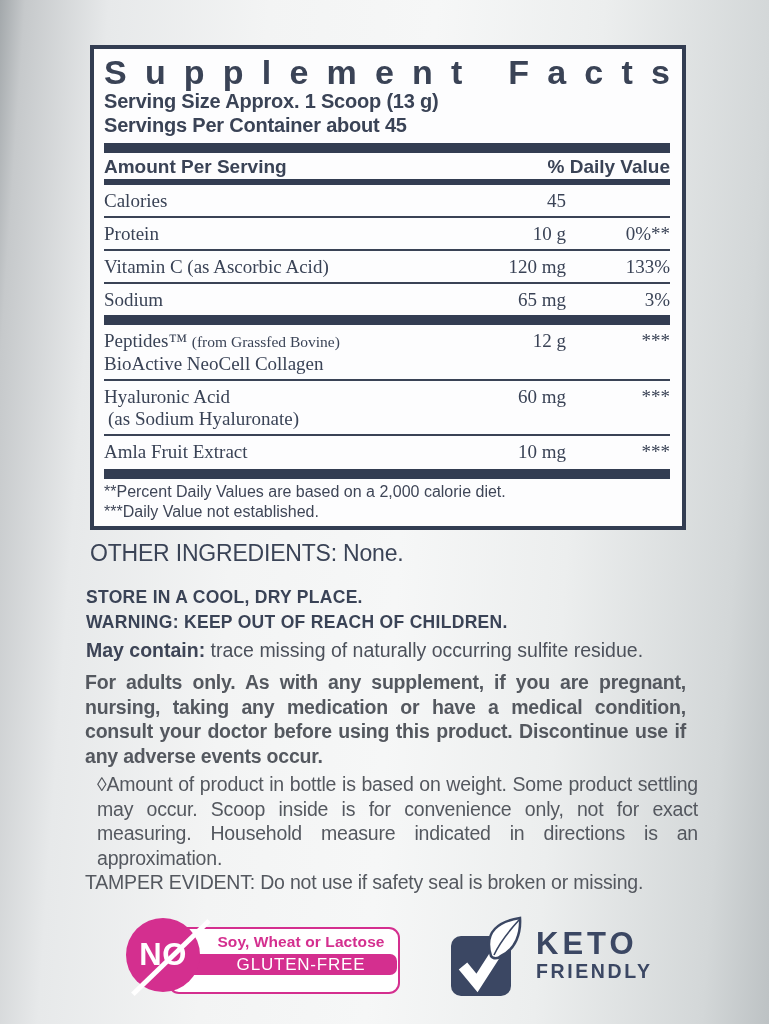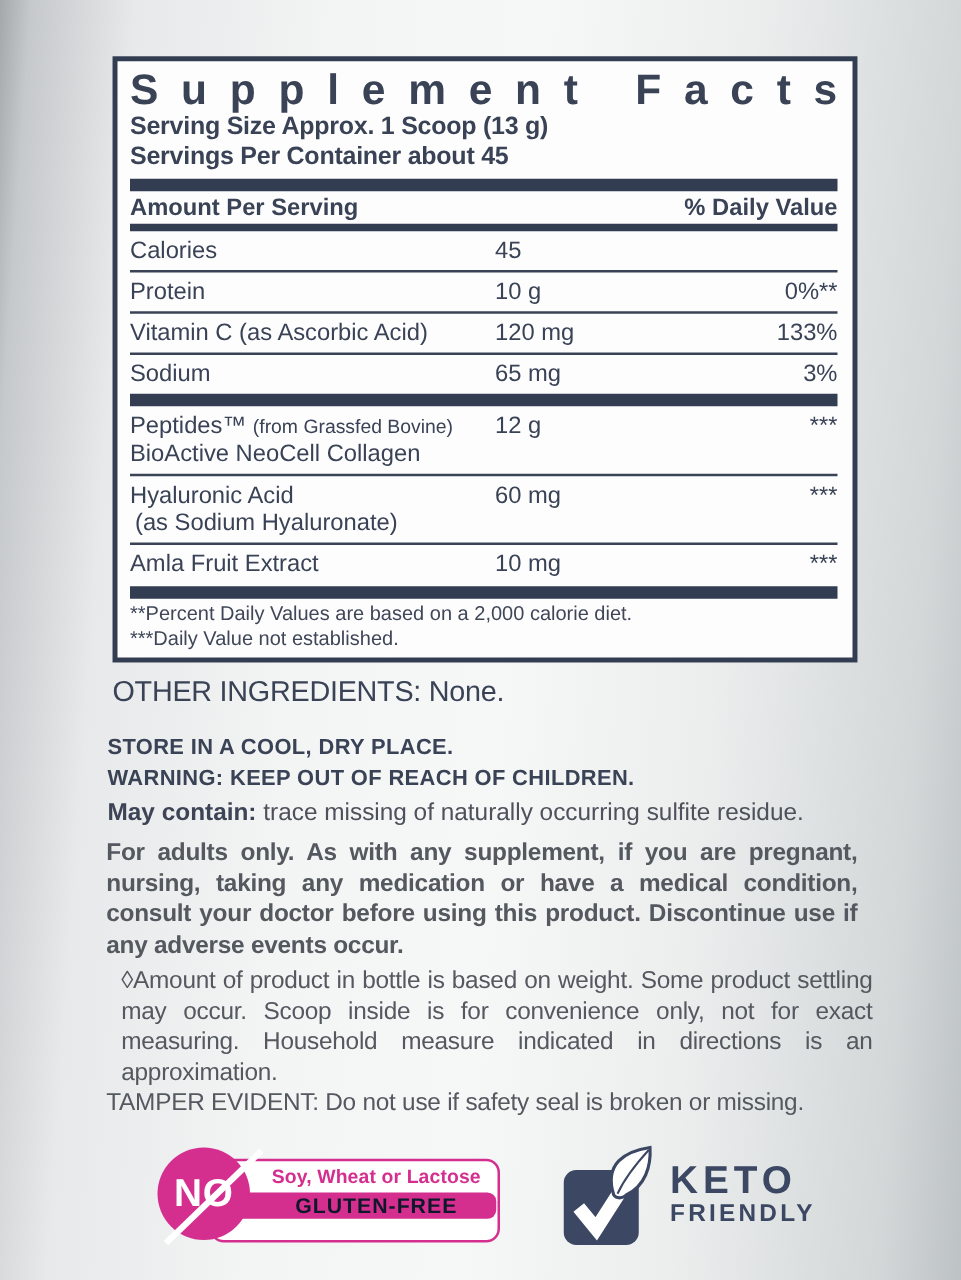--- a/index.html
+++ b/index.html
@@ -27,23 +27,23 @@
   .bar{background:#333d52;}
   .bar-thick{height:10px;}
   .bar-med{height:6px;}
   .bar-top{margin-top:6px;}
   .sf-header{
     display:grid;grid-template-columns:1fr auto;align-items:center;
     font-size:19px;font-weight:bold;line-height:24px;margin-top:2px;
   }
   .sf-row{
     display:grid;grid-template-columns:1fr 170px 104px;
-    font-size:19px;line-height:22px;padding:5px 0 4px 0;
-  }
-  .sf-row .amt{text-align:left;}
+    font-size:19px;line-height:22px;padding:5px 0 4px 0;font-family:Liberation Serif, serif;
+  }
+  .sf-row .amt{text-align:right;}
   .sf-row .dv{text-align:right;}
   .sf-row .sub-note{font-size:15.5px;}
   .sf-row .sub-indent{padding-left:4px;}
   .hairline{height:2px;background:#3a4356;}
   .sf-foot{font-size:16px;line-height:20px;margin-top:3px;color:#3f4657;}
   
   .blk{position:absolute;color:#3a4356;}
   .other-ing{left:90px;top:540px;font-size:23px;letter-spacing:-0.2px;}
   .other-ing .lbl{font-weight:normal;}
   .other-ing .val{font-weight:normal;}
@@ -66,21 +66,21 @@
     box-sizing:border-box;border:2px solid #d42f8f;border-radius:11px;
     background:#ffffff;overflow:hidden;z-index:1;
   }
   .gf-top{
     height:25px;display:flex;align-items:center;justify-content:center;
     padding-left:34px;color:#d42f8f;font-weight:bold;font-size:15.5px;letter-spacing:0.1px;
   }
   .gf-bottom{
     height:21px;background:#d42f8f;border-radius:7px;margin:0 1px 1px 1px;
     display:flex;align-items:center;justify-content:center;padding-left:34px;
-    color:#0f172a;font-weight:bold;font-size:17px;letter-spacing:0.8px;
+    color:#ffffff;font-weight:normal;font-size:17px;letter-spacing:0.8px;
   }
   .no-circle{
     position:absolute;left:0;top:2px;width:74px;height:74px;border-radius:50%;
     background:#d42f8f;z-index:2;
   }
   .no-slash{
     position:absolute;left:-8px;top:37px;width:106px;height:5px;background:#ffffff;
     transform:rotate(-44deg);z-index:3;
   }
   .no-text{

